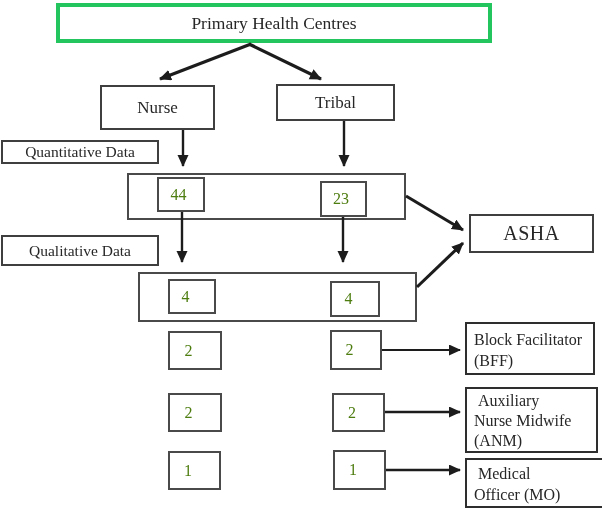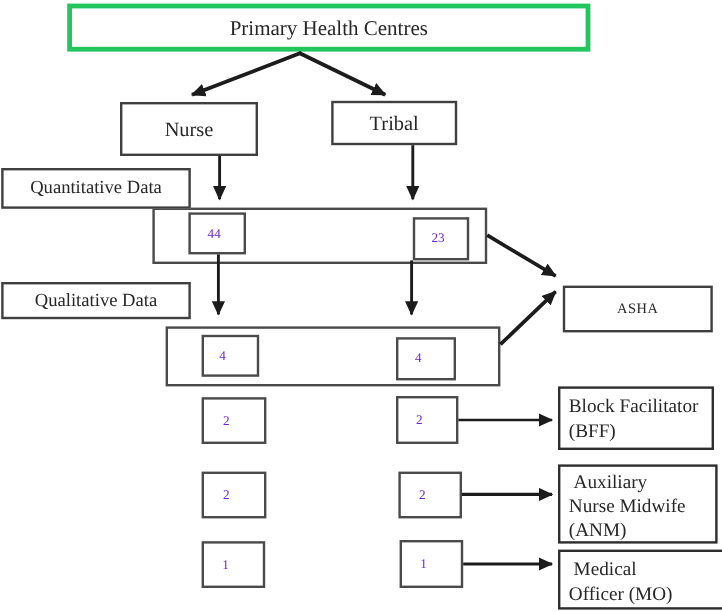--- a/index.html
+++ b/index.html
@@ -23,29 +23,29 @@
     color:#272727;
     z-index:2;
   }
   .title-box {
     border:4px solid #22c55e;
     font-size:17.5px;
     z-index:2;
   }
   .label-box { font-size:15.5px; }
   .group-box { border-color:#4a4a4a; background:transparent; z-index:1; }
-  .num { font-size:11px; color:#6d28d9; border-color:#4a4a4a; }
+  .num { font-size:16px; color:#4d7c0f; border-color:#4a4a4a; }
   .num-s { padding-right:13px; }
   .num-d { padding-right:5px; }
-  .asha-box { font-size:12px; letter-spacing:0.5px;margin-top:24px; }
+  .asha-box { font-size:20px; letter-spacing:0.5px; }
   .role {
     font-size:16px;
     border-color:#2e2e2e;
     justify-content:flex-start;
-    align-items:flex-start;
+    align-items:center;
     text-align:left;
     white-space:pre-line;
     line-height:21px;
     padding:4px 2px 2px 7px;
   }
   svg.arrows {
     position:absolute;
     left:0; top:0;
     width:602px; height:510px;
     z-index:3;
@@ -58,36 +58,36 @@
 
 <div class="stage">
 
   <div class="b title-box" style="left:56px; top:3px; width:436px; height:40px;">
     <span>Primary Health Centres</span>
   </div>
 
   <div class="b" style="left:100px; top:85px; width:115px; height:45px;">
     <span>Nurse</span>
   </div>
-  <div class="b" style="left:276px; top:84px; width:105px; height:37px;">
+  <div class="b" style="left:276px; top:84px; width:119px; height:37px;">
     <span>Tribal</span>
   </div>
 
-  <div class="b label-box" style="left:1px; top:140px; width:158px; height:34px;">
+  <div class="b label-box" style="left:1px; top:140px; width:158px; height:24px;">
     <span>Quantitative Data</span>
   </div>
   <div class="b label-box" style="left:1px; top:235px; width:158px; height:31px;">
     <span>Qualitative Data</span>
   </div>
 
   <div class="b group-box" style="left:127px; top:173px; width:279px; height:47px;"></div>
   <div class="b num num-d" style="left:157px; top:177px; width:48px; height:35px;">
     <span>44</span>
   </div>
-  <div class="b num num-d" style="left:320px; top:181px; width:47px; height:36px;margin-left:24px;">
+  <div class="b num num-d" style="left:320px; top:181px; width:47px; height:36px;">
     <span>23</span>
   </div>
 
   <div class="b group-box" style="left:138px; top:272px; width:279px; height:50px;"></div>
   <div class="b num num-s" style="left:168px; top:279px; width:48px; height:35px;">
     <span>4</span>
   </div>
   <div class="b num num-s" style="left:330px; top:281px; width:50px; height:36px;">
     <span>4</span>
   </div>

